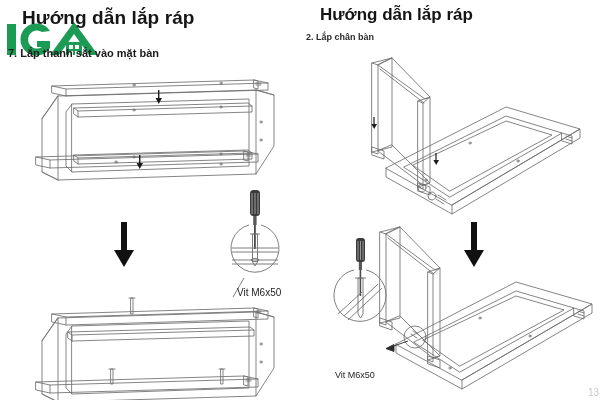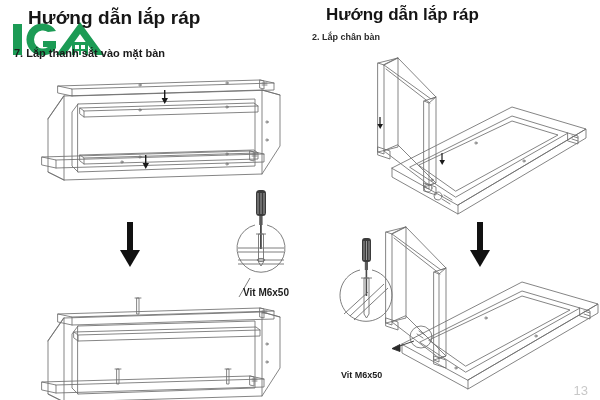--- a/index.html
+++ b/index.html
@@ -2,21 +2,21 @@
 <html><head>
 <meta charset="utf-8">
 <style>
   html,body{margin:0;padding:0;}
   body{
     width:600px;height:400px;background:#ffffff;
     font-family:"Liberation Sans", sans-serif;
     overflow:hidden;position:relative;
   }
   .page{position:absolute;inset:0;}
-  .panel{position:absolute;top:0;height:400px;margin-left:6px;}
+  .panel{position:absolute;top:0;height:400px;}
   .panel-left{left:0;width:300px;}
   .panel-right{left:300px;width:300px;}
 
   
   .title-left{
     position:absolute;left:22px;top:7px;
     font-size:19px;font-weight:700;color:#161616;
     letter-spacing:0.1px;white-space:nowrap;z-index:4;
   }
   .subtitle-left{
@@ -36,25 +36,25 @@
   .logo{
     position:absolute;left:4px;top:18px;width:100px;height:42px;z-index:3;
   }
 
   
   .fig{position:absolute;}
   .fig svg{display:block;overflow:visible;}
 
   .arrow-big{position:absolute;}
   .page-num{
-    position:absolute;right:18px;bottom:2px;
-    font-size:13px;color:#c8c8c8;font-family:"Liberation Sans",sans-serif;
+    position:absolute;right:1px;bottom:2px;
+    font-size:10px;color:#c8c8c8;font-family:"Liberation Sans",sans-serif;
   }
   .callout-label{
-    position:absolute;font-size:10px;font-weight:700;color:#1d1d1d;white-space:nowrap;
+    position:absolute;font-size:10px;font-weight:400;color:#1d1d1d;white-space:nowrap;
   }
   .callout-label.small{font-size:9px;}
 </style>
 </head>
 <body>
 
 <div class="page">
 
   <div class="panel panel-left">
 

